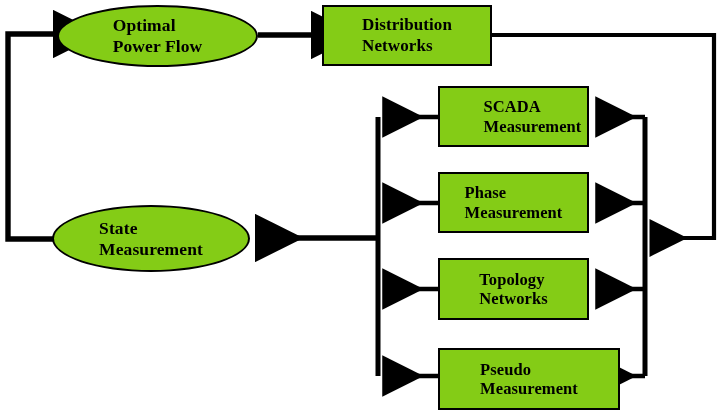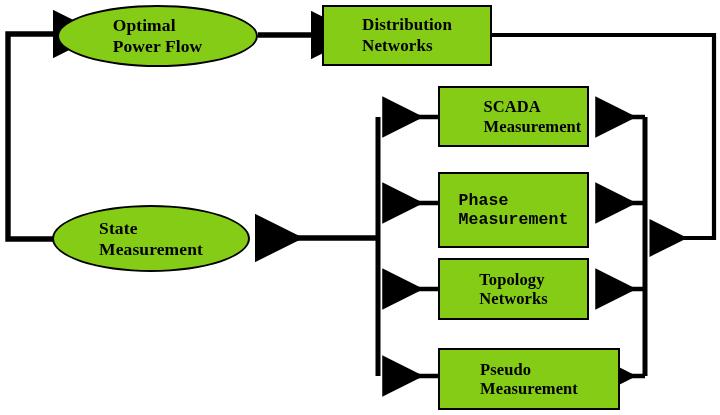--- a/index.html
+++ b/index.html
@@ -45,21 +45,21 @@
   .node-label{
     display:block;
     white-space:pre-line;
     letter-spacing:0.1px;
   }
   
   #node-optimal-power-flow{ left:57px;  top:5px;   width:201px; height:62px; font-size:17.5px; }
   #node-distribution-networks{ left:322px; top:5px;  width:170px; height:61px; font-size:17px; }
   #node-state-estimation{ left:52px;  top:205px; width:198px; height:67px; font-size:17.5px; }
   #node-scada-measurement{ left:438px; top:86px;  width:151px; height:61px; font-size:16.5px;padding-left:38px; }
-  #node-phase-measurement{ left:438px; top:172px; width:151px; height:76px; font-size:16.5px;font-family:Liberation Mono, monospace; }
+  #node-phase-measurement{ left:438px; top:172px; width:151px; height:61px; font-size:16.5px; }
   #node-topology-processor{ left:438px; top:258px; width:151px; height:62px; font-size:16.5px; }
   #node-pseudo-measurement{ left:438px; top:348px; width:182px; height:62px; font-size:16.5px; }
 </style>
 </head>
 <body>
 
 <div id="diagram-root">
 
   <svg id="wires" viewBox="0 0 720 415">
     <defs>

